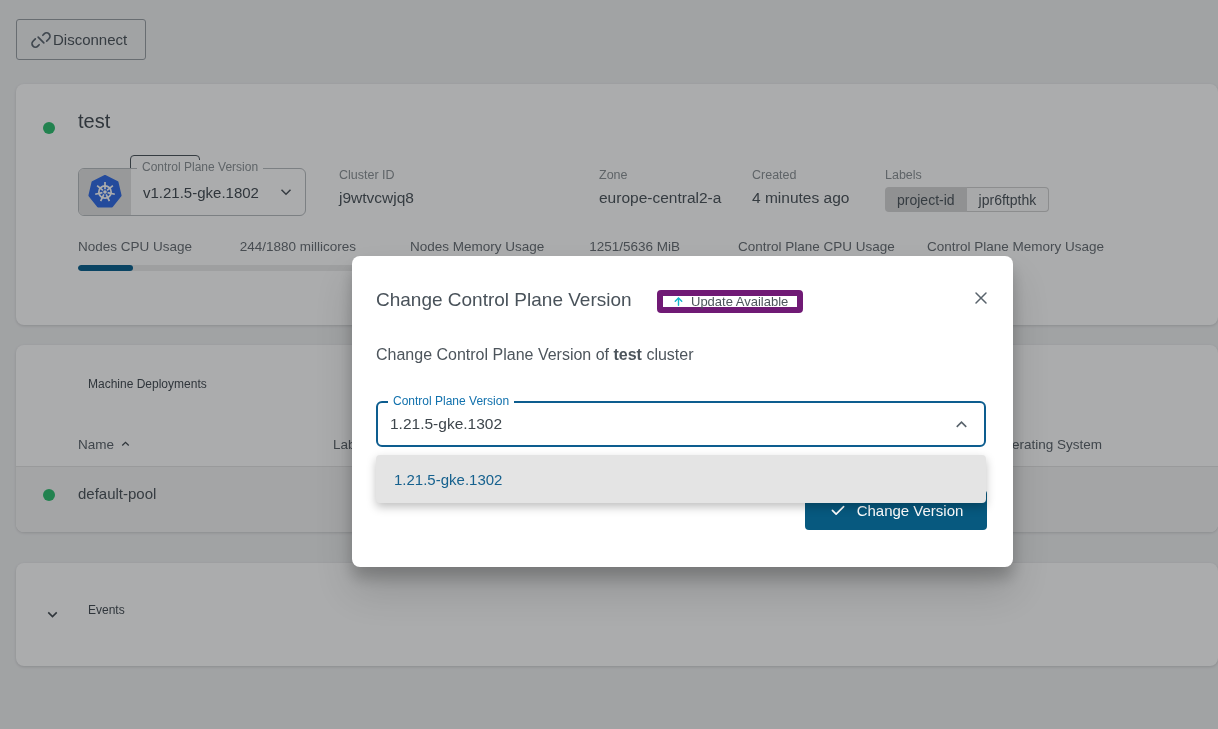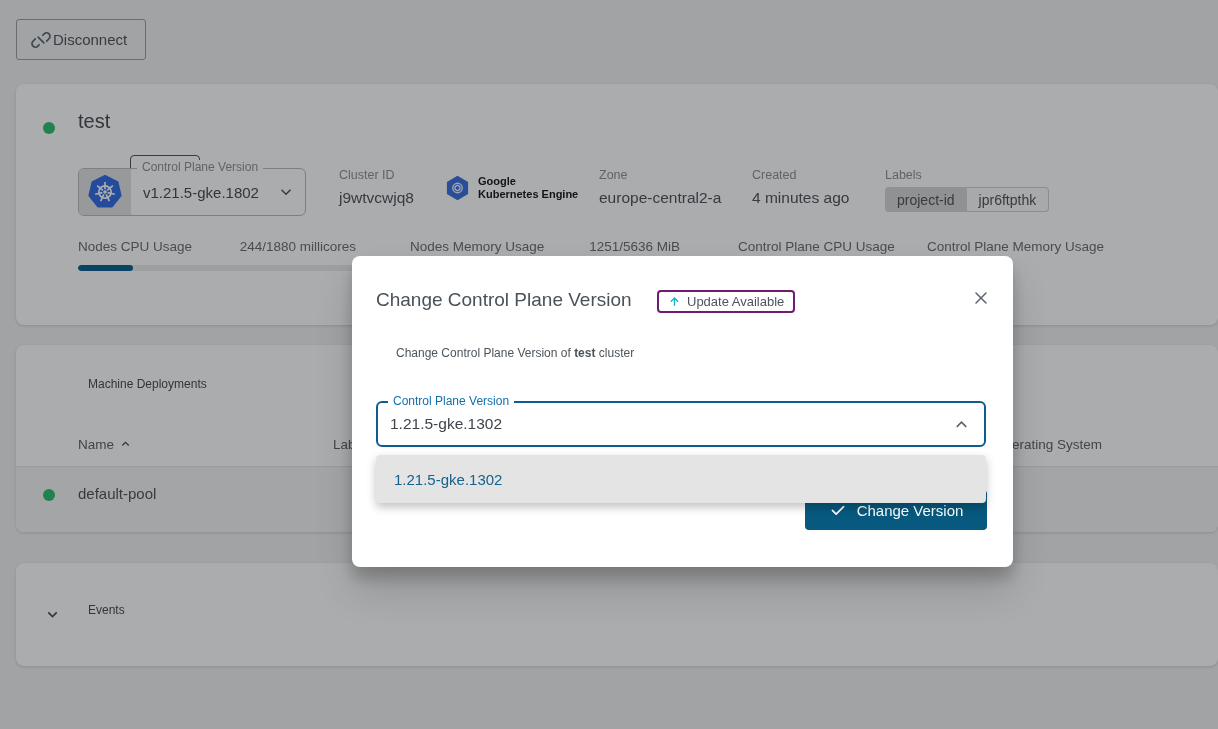--- a/index.html
+++ b/index.html
@@ -111,26 +111,26 @@
   #backdrop { position: fixed; inset: 0; background: rgba(10,12,14,0.34); z-index: 10; }
   #modal {
     position: absolute; left: 352px; top: 256px; width: 661px; height: 311px;
     background: #fff; border-radius: 8px; z-index: 20;
     box-shadow: 0 11px 15px rgba(0,0,0,0.2), 0 24px 38px rgba(0,0,0,0.14);
   }
   .modal-title { position: absolute; left: 24px; top: 33px; font-size: 19px; color: #49525a; }
   .update-chip {
     position: absolute; left: 305px; top: 34px; height: 23px;
     display: flex; align-items: center; gap: 6px; padding: 0 9px;
-    border: 2px solid #701a75; border-radius: 4px;
+    border: 6px solid #701a75; border-radius: 4px;
     font-size: 13px; color: #4d555c;
   }
   .update-chip .ic { width: 13px; height: 13px; color: #12b5c9; }
   .modal-close { position: absolute; right: 22px; top: 32px; width: 20px; height: 20px; color: #59636c; cursor: pointer; background: none; border: none; padding: 0; }
-  .modal-body-text { position: absolute; left: 24px; top: 90px; font-size: 12px; color: #4d555c; margin-left: 20px; }
+  .modal-body-text { position: absolute; left: 24px; top: 90px; font-size: 16px; color: #4d555c; }
 
   .modal-select {
     position: absolute; left: 24px; top: 145px; width: 610px; height: 46px;
     border: 2px solid #0d5d8f; border-radius: 6px; background: #fff;
     display: flex; align-items: center; cursor: pointer;
   }
   .ms-label {
     position: absolute; left: 10px; top: -9px; padding: 0 5px;
     background: #fff; font-size: 12px; color: #1171ad; white-space: nowrap;
   }
@@ -199,33 +199,20 @@
           <path d="M6 9l6 6 6-6" fill="none" stroke="currentColor" stroke-width="2"></path>
         </svg>
     </span>
   </div>
 
   <div class="info-col" id="col-cluster-id">
     <div class="info-label">Cluster ID</div>
     <div class="info-value">j9wtvcwjq8</div>
   </div>
 
-  <div class="provider-logo">
-    <span>
-      <svg width="27" height="28" viewBox="0 0 24 24">
-        <polygon points="12,1.2 21.4,6.6 21.4,17.4 12,22.8 2.6,17.4 2.6,6.6" fill="#3b6fe0"></polygon>
-        <circle cx="12" cy="12" r="4.2" fill="none" stroke="#ffffff" stroke-width="1.3" opacity="0.9"></circle>
-        <polygon points="12,9.6 14.1,10.8 14.1,13.2 12,14.4 9.9,13.2 9.9,10.8" fill="none" stroke="#ffffff" stroke-width="1.1"></polygon>
-      </svg>
-    </span>
-    <span class="provider-text">
-      <div>Google</div>
-      <div>Kubernetes Engine</div>
-    </span>
-  </div>
 
   <div class="info-col" id="col-zone">
     <div class="info-label">Zone</div>
     <div class="info-value">europe-central2-a</div>
   </div>
 
   <div class="info-col" id="col-created">
     <div class="info-label">Created</div>
     <div class="info-value">4 minutes ago</div>
   </div>

